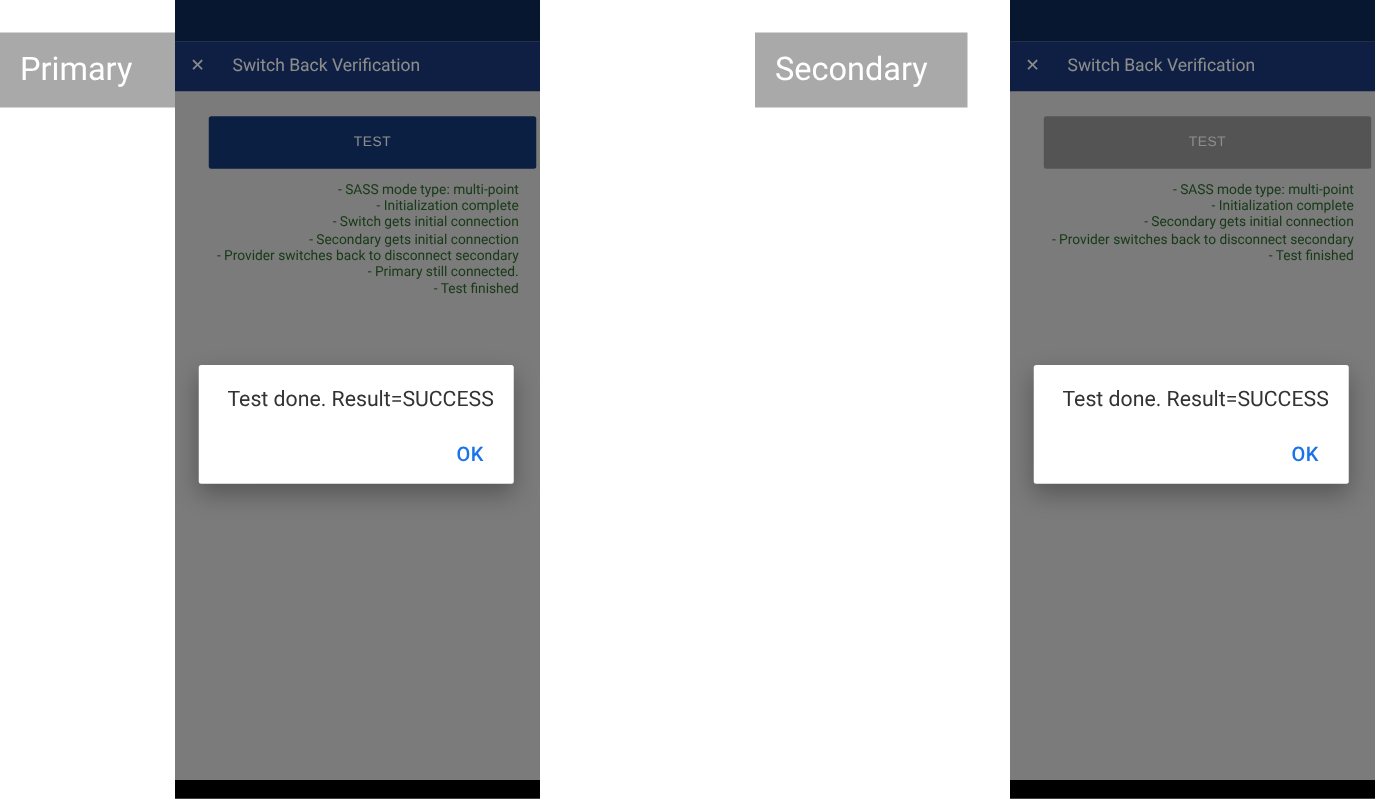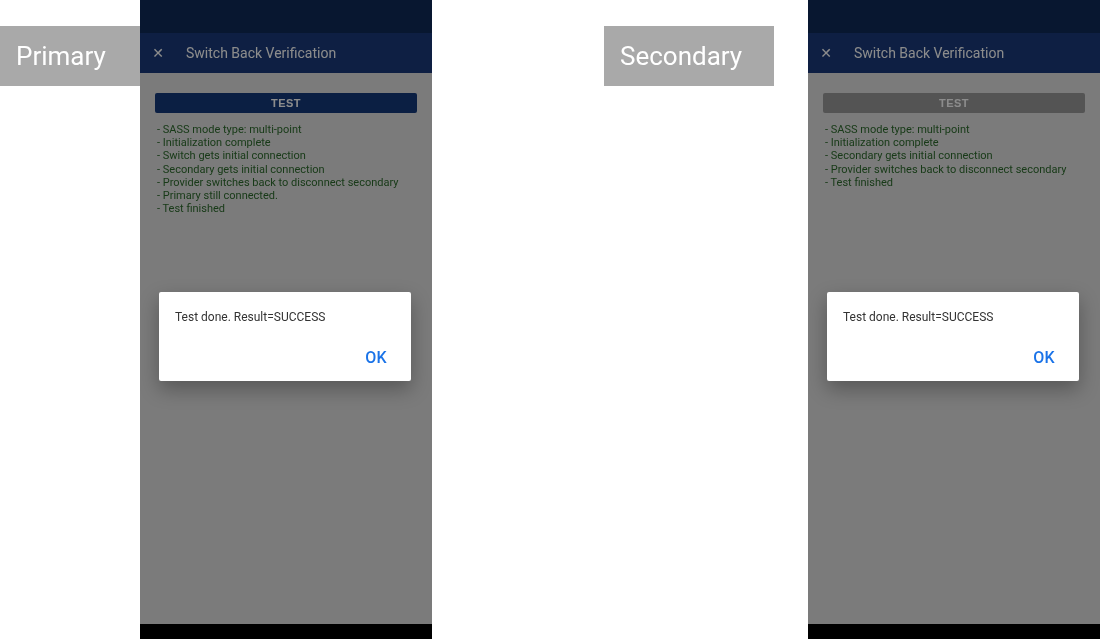--- a/index.html
+++ b/index.html
@@ -74,63 +74,66 @@
     font-size: 14px;
     font-weight: 400;
   }
 
   .content {
     padding: 20px 15px 0 15px;
   }
 
   .test-btn {
     width: 100%;
-    height: 20px;
+    height: 42px;
     background: #153a7a;
     color: #ffffff;
     font-size: 11px;
-    font-weight: 700;
+    font-weight: 400;
     letter-spacing: 0.5px;
     border: none;
     display: flex;
     align-items: center;
     justify-content: center;
     cursor: pointer;
     border-radius: 2px;
+    margin-left: 12px;
   }
   .phone.secondary .test-btn {
     background: #9a9a9a;
     color: #ffffff;
   }
 
   .log {
     padding: 10px 2px 0 2px;
   }
   .log-line {
     color: #2d6b2d;
     font-size: 11px;
     line-height: 1.2;
     white-space: nowrap;
+    text-align: right;
   }
 
   .dialog {
     position: absolute;
     left: 19px;
     top: 292px;
     width: 252px;
     background: #ffffff;
     border-radius: 2px;
     box-shadow: 0 8px 20px rgba(0,0,0,0.3);
     z-index: 10;
     padding: 18px 16px 8px 16px;
   }
   .dialog-msg {
-    font-size: 12px;
+    font-size: 17px;
     color: #333333;
     margin-bottom: 18px;
+    text-align: right;
   }
   .dialog-actions {
     display: flex;
     justify-content: flex-end;
   }
   .dialog-ok {
     color: #1a73e8;
     font-size: 16px;
     font-weight: 500;
     padding: 6px 8px;

